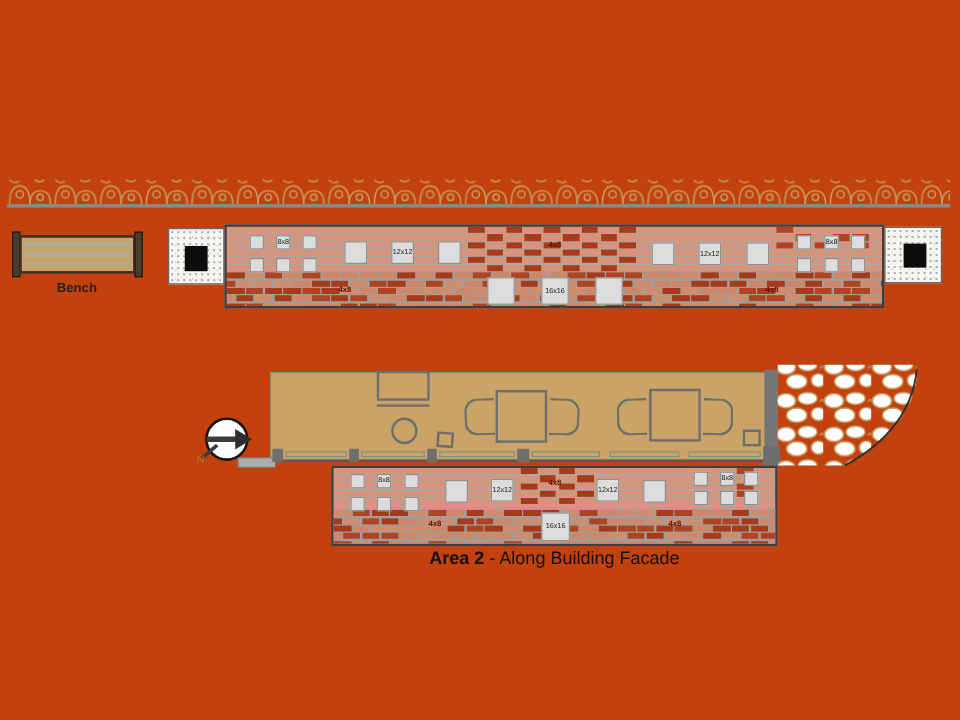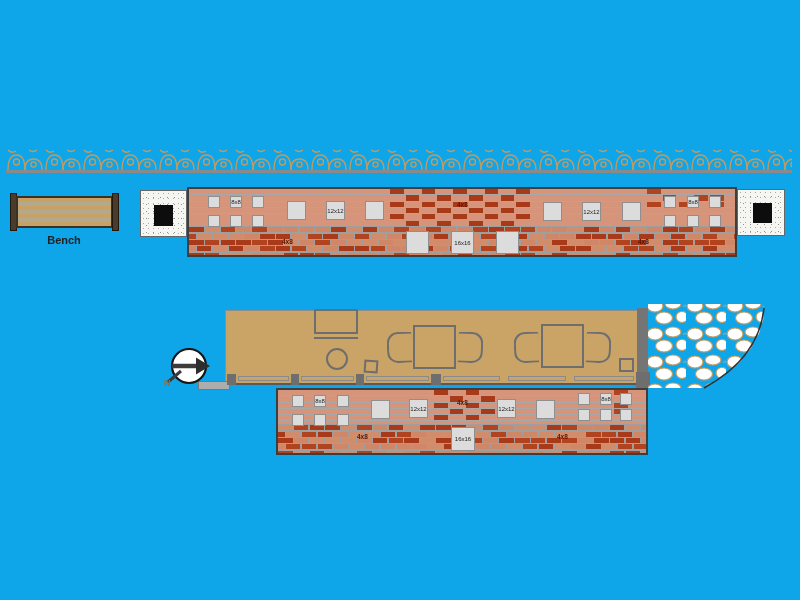--- a/index.html
+++ b/index.html
@@ -1,16 +1,16 @@
 <!DOCTYPE html>
 <html><head>
 <meta charset="utf-8">
 <style>
   html,body{margin:0;padding:0;background:#fff;}
-  #stage{position:relative;width:800px;height:600px;background:#0ea5e9;overflow:hidden;
+  #stage{position:relative;width:800px;height:600px;background:#c2410c;overflow:hidden;
          font-family:"Liberation Sans",sans-serif;}
   .abs{position:absolute;}
   
   .area{position:absolute;border:2px solid #3e3e3e;box-sizing:border-box;overflow:hidden;background:#d6957a;}
   .bandtop{position:absolute;left:0;top:0;width:100%;
            background:repeating-linear-gradient(180deg,#d6957a 0 5.3px,#a8a8a8 5.3px 6.3px);}
   .brick{position:absolute;z-index:1;}
   .paver{position:absolute;z-index:2;background:#dcdcdc;border:1px solid #8f8f8f;box-sizing:border-box;
          display:flex;align-items:center;justify-content:center;color:#222;font-size:6px;line-height:1;white-space:nowrap;}
   .tag4x8{position:absolute;z-index:3;font-size:6.5px;font-weight:bold;color:#5e1400;white-space:nowrap;}
@@ -527,14 +527,17 @@
       <div class="paver" style="left: 322px; top: 3px; width: 12px; height: 12px;">8x8</div>
       <div class="paver" style="left: 342px; top: 3px; width: 12px; height: 12px;"></div>
       <div class="paver" style="left: 300px; top: 19px; width: 12px; height: 12px;"></div>
       <div class="paver" style="left: 322px; top: 19px; width: 12px; height: 12px;"></div>
       <div class="paver" style="left: 342px; top: 19px; width: 12px; height: 12px;"></div>
       <div class="paver" style="left: 173px; top: 37px; width: 24px; height: 24px;">16x16</div>
       <span class="tag4x8" style="left: 79px; top: 43px;">4x8</span>
       <span class="tag4x8" style="left: 179px; top: 9px;">4x8</span>
       <span class="tag4x8" style="left: 279px; top: 43px;">4x8</span>
     </div>
+  <div class="caption" style="left:276px;top:457px;width:372px">
+    <b>Area 2</b><span> - Along Building Facade</span>
+  </div>
 
 </div>
 
 </body></html>

